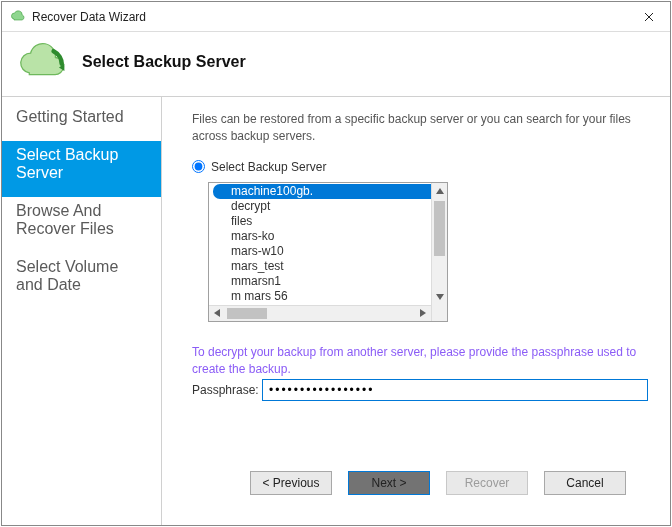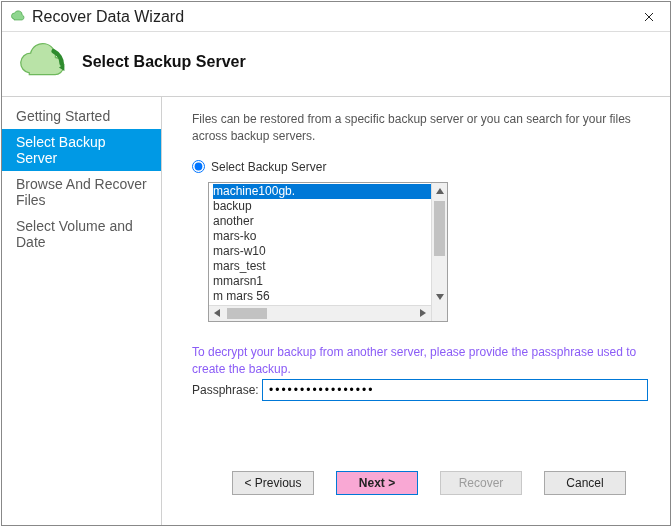--- a/index.html
+++ b/index.html
@@ -23,21 +23,21 @@
       display: flex;
       align-items: center;
       padding: 0 0 0 8px;
       border-bottom: 1px solid #ddd;
       background: #fff;
     }
     .titlebar .app-icon {
       width: 16px; height: 16px; margin-right: 6px;
       display: flex; align-items: center; justify-content: center;
     }
-    .titlebar .title { flex: 1; font-size: 16px; color: #222; }
+    .titlebar .title { flex: 1; font-size: 12px; color: #222; }
     .titlebar .close-btn {
       width: 42px; height: 30px;
       display: flex; align-items: center; justify-content: center;
       font-size: 14px; color: #222;
     }
     .header {
       display: flex;
       align-items: center;
       padding: 10px 18px 14px 12px;
       border-bottom: 1px solid #d0d0d0;
@@ -48,22 +48,22 @@
       flex: 1;
       display: flex;
       overflow: hidden;
     }
     .sidebar {
       width: 160px;
       border-right: 1px solid #d0d0d0;
       padding-top: 6px;
     }
     .sidebar .step {
-      padding: 5px 12px 5px 14px;
-      font-size: 14px;
+      padding: 5px 12px 15px 14px;
+      font-size: 16px;
       color: #5a5a5a;
       cursor: pointer;
     }
     .sidebar .step.active {
       background: #0099e5;
       color: #fff;
     }
     .content {
       flex: 1;
       padding: 14px 22px 10px 30px;
@@ -78,21 +78,21 @@
       margin-left: 16px;
       border: 1px solid #a0a0a0;
       background: #fff;
     }
     .listbox {
       height: 122px;
       overflow: hidden;
       position: relative;
     }
     .list-items { padding: 1px 0 1px 4px; font-size: 12px; line-height: 15px; }
-    .list-items .item { padding: 0 0; white-space: nowrap; }
+    .list-items .item { padding: 0 18px; white-space: nowrap; border-radius: 7px; }
     .list-items .item.selected { background: #0078d7; color: #fff; }
     .vscroll {
       position: absolute; right: 0; top: 0; bottom: 0; width: 16px;
       background: #f0f0f0; border-left: 1px solid #dcdcdc;
       display: flex; flex-direction: column; align-items: center;
     }
     .vscroll .arrow { width: 16px; height: 16px; display:flex; align-items:center; justify-content:center; color:#555; font-size:10px;}
     .vscroll .track { flex:1; width:100%; position:relative;}
     .vscroll .thumb { position:absolute; left:2px; right:2px; background:#c2c2c2; }
     .hscroll {
@@ -105,30 +105,30 @@
     .hscroll .corner { width:16px; height:16px; background:#f0f0f0; border-left:1px solid #dcdcdc;}
     .decrypt-note { margin-top: 22px; color:#8b5cf6; line-height:1.45; }
     .pass-row { display:flex; align-items:center; }
     .pass-row label { width: 70px; }
     .pass-row input {
       flex:1; height: 22px; border:1px solid #0078d7; padding: 2px 6px;
       font-family: inherit; font-size: 12px; letter-spacing: 2px;
     }
     .footer {
       padding: 14px 22px 20px 0;
-      display: flex; justify-content: flex-end; gap: 22px;
+      display: flex; justify-content: flex-end; gap: 16px;
       border-top: none;
     }
     .footer button {
       width: 82px; height: 24px;
       background: #e9e9e9; border:1px solid #a8a8a8;
       font-family: inherit; font-size: 12px; color:#222;
       cursor: pointer;
     }
-    .footer button.primary { border:1.5px solid #0078d7; background:#f9a8d4;font-weight:bold; }
+    .footer button.primary { border:1.5px solid #0078d7; background:#737373; }
     .footer button:disabled { color:#9c9c9c; border-color:#c8c8c8; cursor:default;}
   </style>
 </head>
 <body>
 
 <div class="window">
 
   <div class="titlebar">
     <span class="app-icon">
       <svg viewBox="0 0 16 16" width="16" height="16">
@@ -167,22 +167,22 @@
 
       <div class="radio-row">
         <input type="radio" checked="" style="">
         <label>Select Backup Server</label>
       </div>
 
       <div class="listbox-wrap">
         <div class="listbox">
           <div class="list-items">
             <div class="item selected">machine100gb.</div>
-            <div class="item">backup</div>
-            <div class="item">another</div>
+            <div class="item">decrypt</div>
+            <div class="item">files</div>
             <div class="item">mars-ko</div>
             <div class="item">mars-w10</div>
             <div class="item">mars_test</div>
             <div class="item">mmarsn1</div>
             <div class="item">m mars 56</div>
             <div class="item">mmars-8m</div>
           </div>
           <div class="vscroll">
             <div class="arrow">
               <svg width="8" height="6" viewBox="0 0 8 6">

